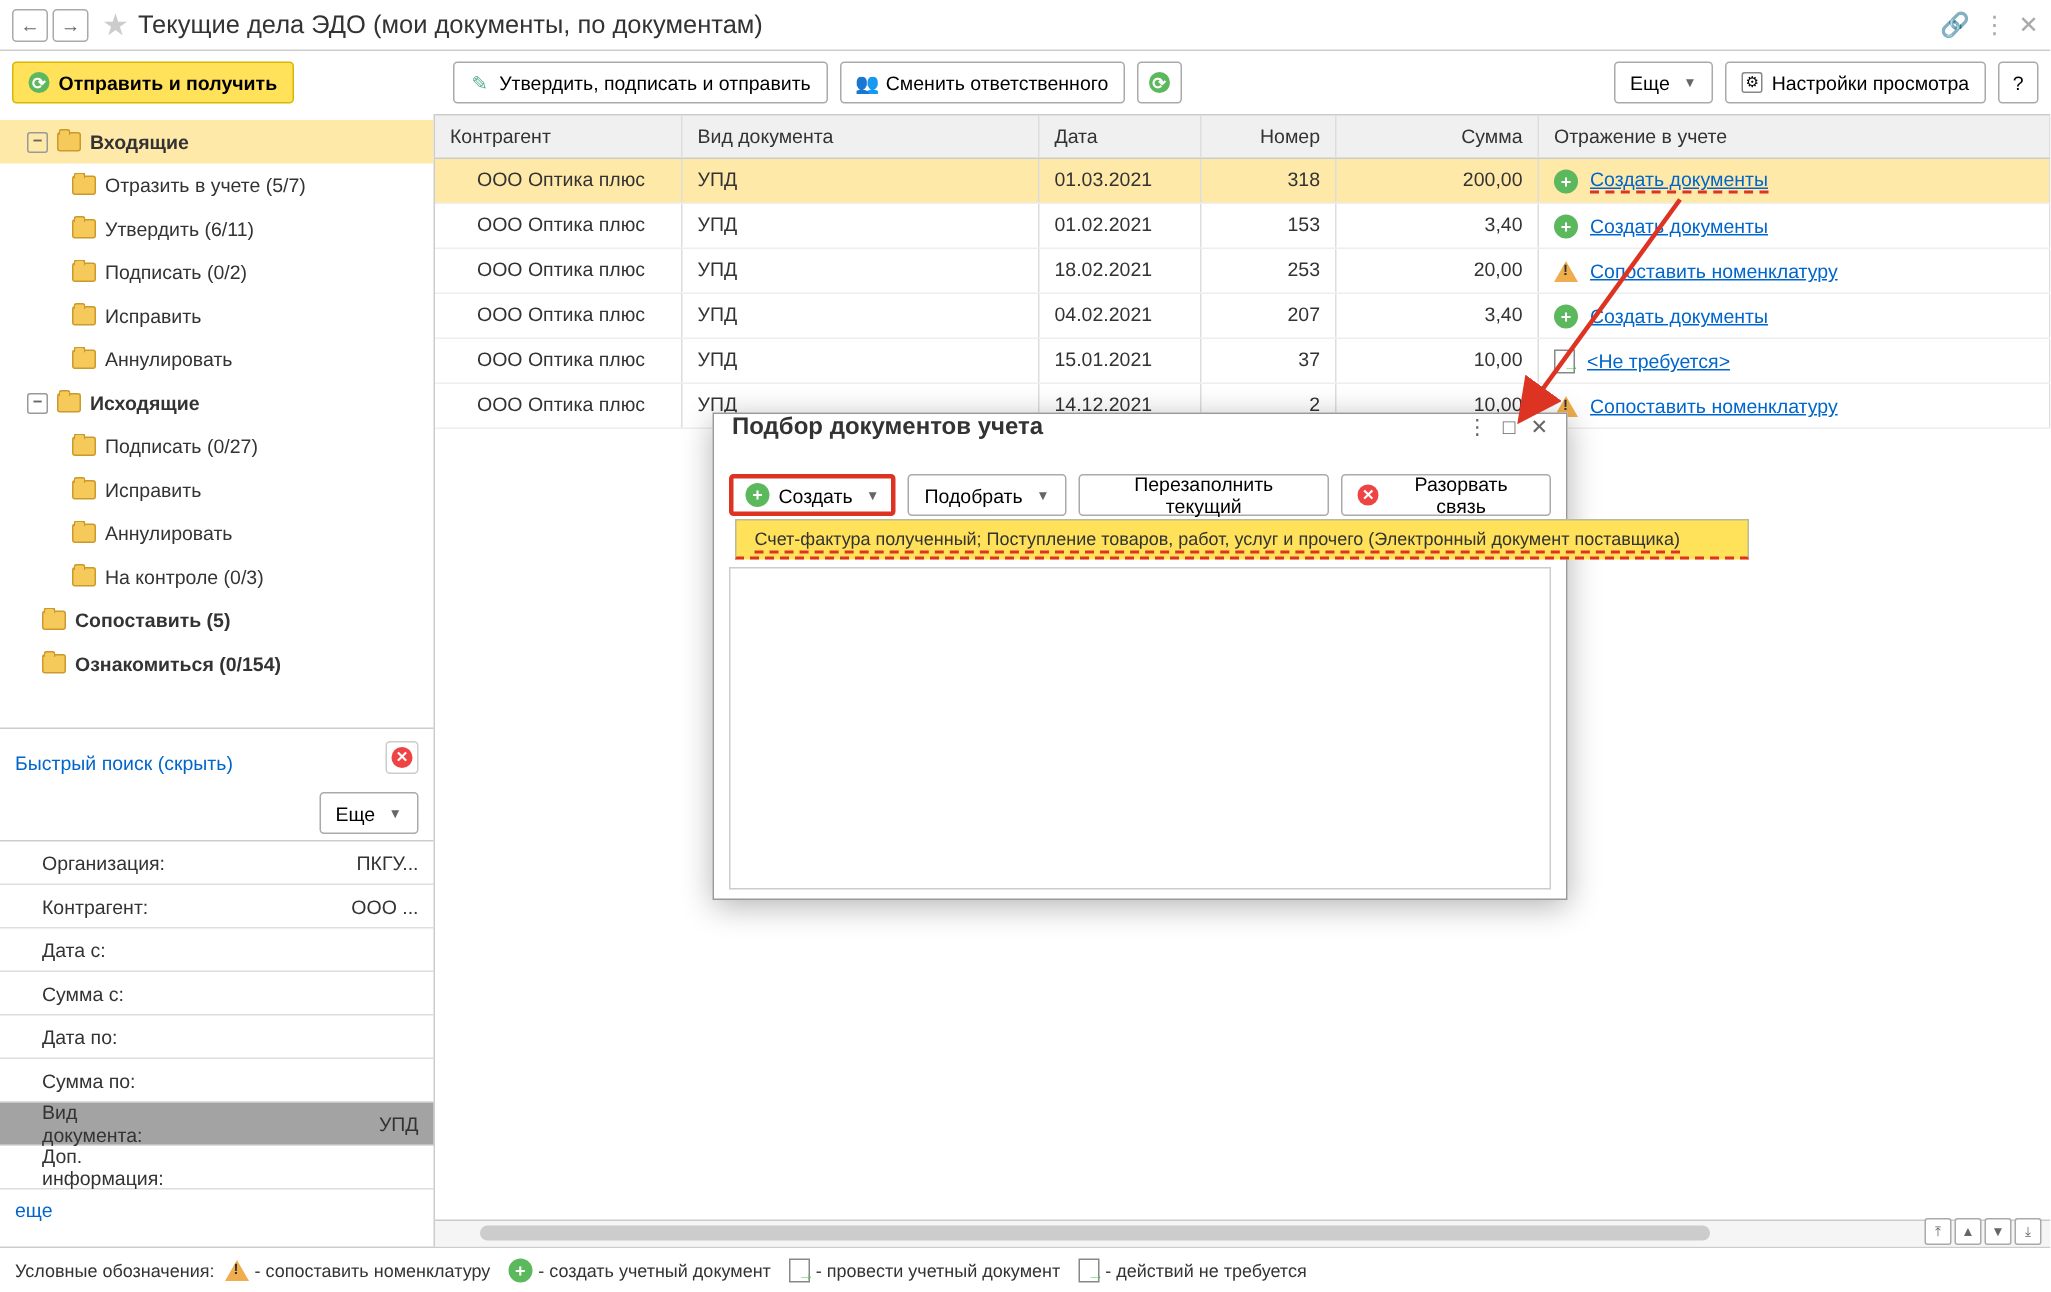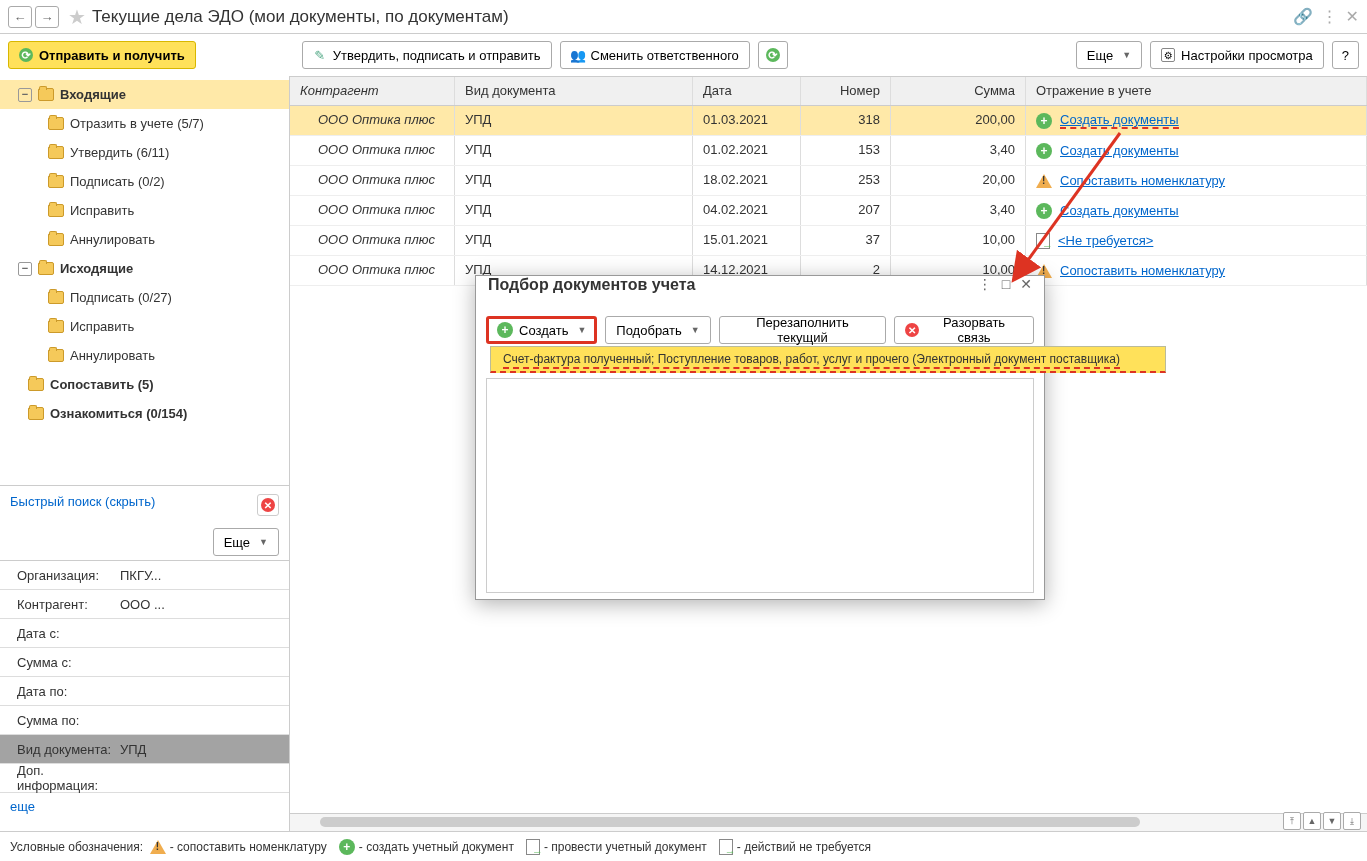--- a/index.html
+++ b/index.html
@@ -29,39 +29,39 @@
 .tree { padding: 4px 0; }
 .tree-item { display: flex; align-items: center; height: 29px; padding-left: 10px; cursor: pointer; gap: 6px; }
 .tree-item.l1 { padding-left: 18px; font-weight: bold; }
 .tree-item.l2 { padding-left: 48px; }
 .tree-item.l0 { padding-left: 28px; font-weight: bold; }
 .tree-item.selected { background: #ffe9a8; }
 .exp { width: 14px; height: 14px; border: 1px solid #999; border-radius: 2px; display: inline-flex; align-items: center; justify-content: center; font-size: 11px; color:#666; line-height:1; }
 .folder { width: 16px; height: 13px; background: #f5c95a; border: 1px solid #cc9a2a; border-radius: 2px; position:relative; }
 .folder::before{content:""; position:absolute; top:-3px; left:0; width:6px; height:3px; background:#f5c95a; border:1px solid #cc9a2a; border-bottom:none; border-radius:2px 2px 0 0;}
 
-.quick-search { display: flex; align-items: flex-start; padding: 8px 10px; gap: 22px; }
+.quick-search { display: flex; align-items: flex-end; padding: 8px 10px; gap: 22px; }
 .quick-search a { color: #0066cc; }
 .close-red { width: 22px; height: 22px; border-radius: 3px; border:1px solid #ccc; display:inline-flex; align-items:center; justify-content:center; margin-left:auto; }
 .close-red span{ width:14px; height:14px; border-radius:50%; background:#e44; color:#fff; display:inline-flex; align-items:center; justify-content:center; font-size:10px; font-weight:bold;}
 
 .filter-more { text-align: right; padding: 4px 10px; }
 .filter-table { border-top: 1px solid #ccc; }
 .filter-row { display: flex; border-bottom: 1px solid #ddd; height: 29px; align-items: center; }
 .filter-row.selected { background: #a3a3a3; }
-.filter-label { width: 120px; padding-left: 17px; }
-.filter-value { flex: 1; padding-right: 10px; text-align: left; }
+.filter-label { width: 120px; padding-left: 28px; }
+.filter-value { flex: 1; padding-right: 10px; text-align: right; }
 .filter-more-link { padding: 6px 10px; }
 .filter-more-link a{ color:#0066cc; }
 
 
 .content { flex: 1; display: flex; flex-direction: column; }
 .grid-head { display: flex; background: #f0f0f0; border-bottom: 1px solid #ccc; border-top: 1px solid #ccc; height: 30px; }
 .grid-head > div, .grid-row > div { border-right: 1px solid #ddd; padding: 6px 10px; overflow:hidden; white-space:nowrap; }
-.c1 { width: 165px; font-style: italic; } .c2 { width: 238px; } .c3 { width: 108px; } .c4 { width: 90px; text-align:right; } .c5 { width: 135px; text-align:right; } .c6 { flex: 1; }
+.c1 { width: 165px; } .c2 { width: 238px; } .c3 { width: 108px; } .c4 { width: 90px; text-align:right; } .c5 { width: 135px; text-align:right; } .c6 { flex: 1; }
 .grid-body { }
 .grid-row { display: flex; height: 30px; border-bottom: 1px solid #eee; }
 .grid-row.selected { background: #ffe9a8; }
 .grid-row.selected .cell-link a{ border-bottom: 2px dashed #d32; }
 .cell-link { display: flex; align-items: center; gap: 8px; }
 .cell-link a { color: #0066cc; text-decoration: underline; }
 .icon-circle-green { width: 16px; height: 16px; border-radius: 50%; background: #5cb85c; color:#fff; display:inline-flex; align-items:center; justify-content:center; font-size:12px; font-weight:bold; }
 .icon-tri-warn { width: 0; height: 0; border-left: 8px solid transparent; border-right: 8px solid transparent; border-bottom: 14px solid #f0ad4e; position:relative; }
 .icon-tri-warn::after{ content: "!"; position:absolute; left:-2px; top:1px; font-size:10px; color:#333; font-weight:bold;}
 .icon-doc-arrow { width:14px; height:16px; border:1px solid #888; background:#fff; position:relative; }
@@ -178,20 +178,24 @@
             <span class="folder"></span>
             <span>Подписать (0/27)</span>
           </div>
         <div class="tree-item l2">
             <span class="folder"></span>
             <span>Исправить</span>
           </div>
         <div class="tree-item l2">
             <span class="folder"></span>
             <span>Аннулировать</span>
+          </div>
+        <div class="tree-item l2">
+            <span class="folder"></span>
+            <span>На контроле (0/3)</span>
           </div>
         <div class="tree-item l0">
             <span class="folder"></span>
             <span>Сопоставить (5)</span>
           </div>
         <div class="tree-item l0">
             <span class="folder"></span>
             <span>Ознакомиться (0/154)</span>
           </div>
       </div>

